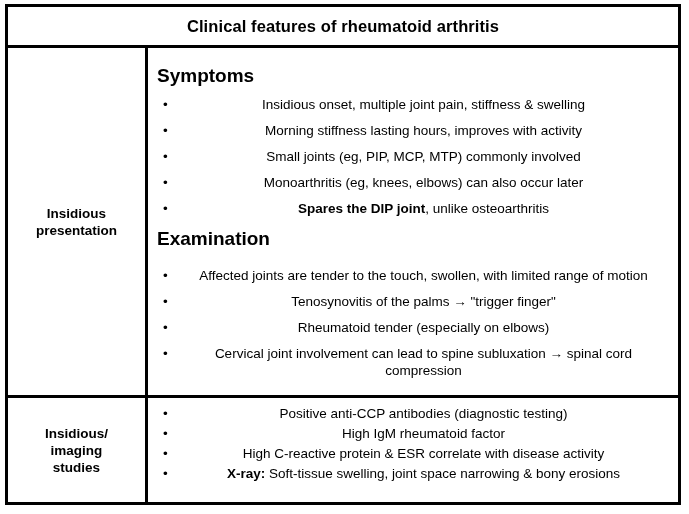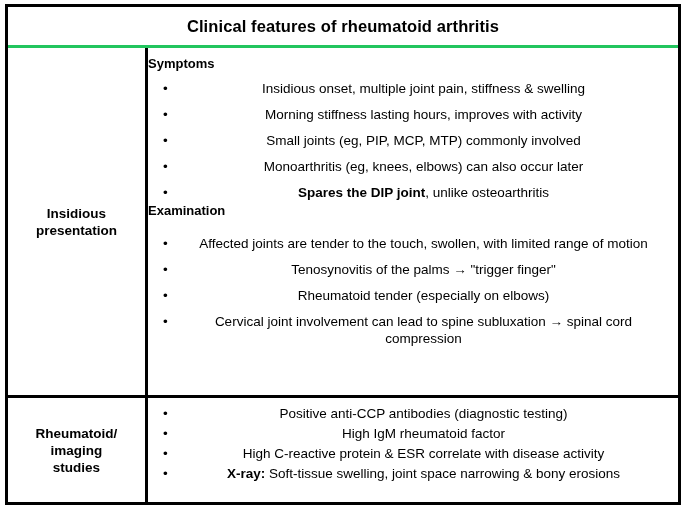--- a/index.html
+++ b/index.html
@@ -22,21 +22,21 @@
     width: 676px;
     height: 501px;
     box-sizing: border-box;
     border: 3px solid #000000;
     background: #ffffff;
   }
 
   .title-row {
     height: 41px;
     box-sizing: border-box;
-    border-bottom: 3px solid #22c55e;
+    border-bottom: 3px solid #000000;
     display: flex;
     align-items: center;
     justify-content: center;
   }
   .title-text {
     font-size: 16.5px;
     font-weight: bold;
     letter-spacing: 0.1px;
   }
 
@@ -69,23 +69,23 @@
   }
 
   .content-cell {
     flex: 1;
     box-sizing: border-box;
     padding: 0;
     position: relative;
   }
 
   .section-head {
-    font-size: 13px;
+    font-size: 19px;
     font-weight: bold;
-    margin: 0;
+    margin: 9px;
     padding: 0 0 0 0;
   }
   .head-symptoms { padding-top: 8px; }
   .head-exam { padding-top: 2px; }
 
   ul.bullets {
     list-style: none;
     margin: 0;
     padding: 0;
   }
@@ -147,21 +147,21 @@
         <li><span>Rheumatoid tender (especially on elbows)</span></li>
         <li><span>Cervical joint involvement can lead to spine subluxation → spinal cord compression</span></li>
       </ul>
 
     </div>
   </div>
 
   <div class="body-row row-labs">
     <div class="label-cell">
       <div class="label-text">
-        <div>Rheumatoid/</div>
+        <div>Insidious/</div>
         <div>imaging</div>
         <div>studies</div>
       </div>
     </div>
     <div class="content-cell">
       <ul class="bullets tight">
         <li><span>Positive anti-CCP antibodies (diagnostic testing)</span></li>
         <li><span>High IgM rheumatoid factor</span></li>
         <li><span>High C-reactive protein &amp; ESR correlate with disease activity</span></li>
         <li><span class="b">X-ray:</span><span> Soft-tissue swelling, joint space narrowing &amp; bony erosions</span></li>

